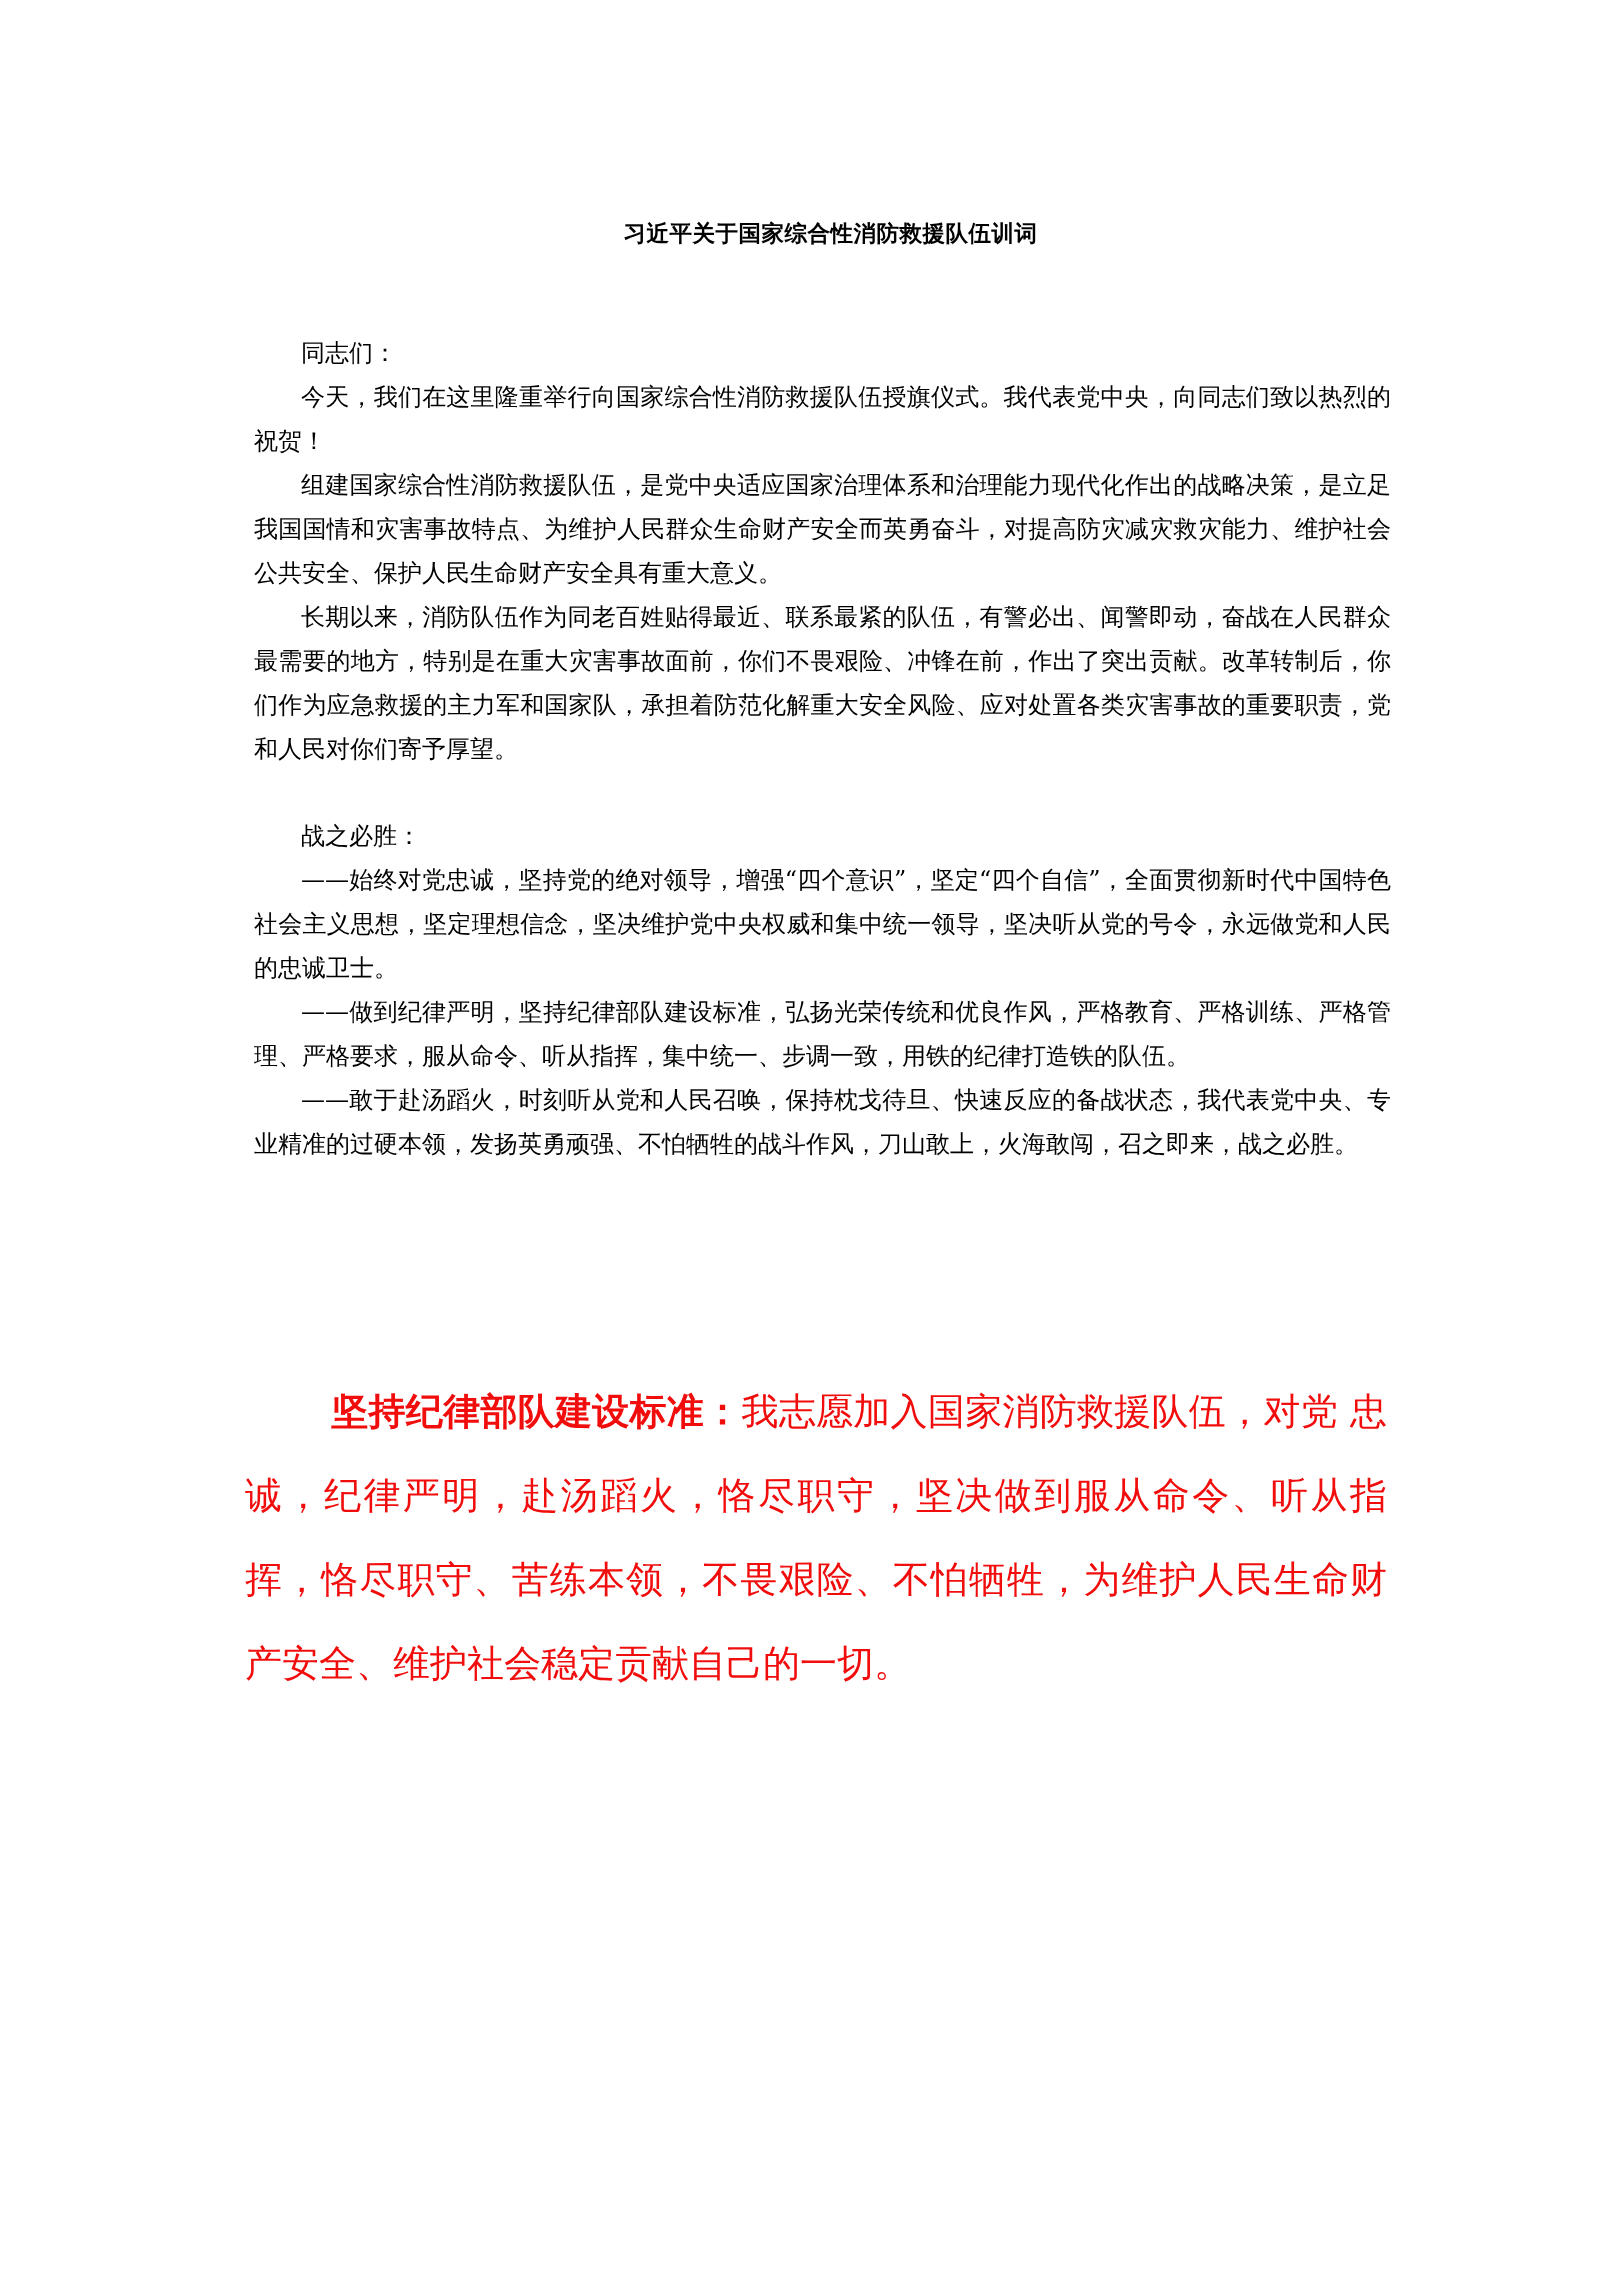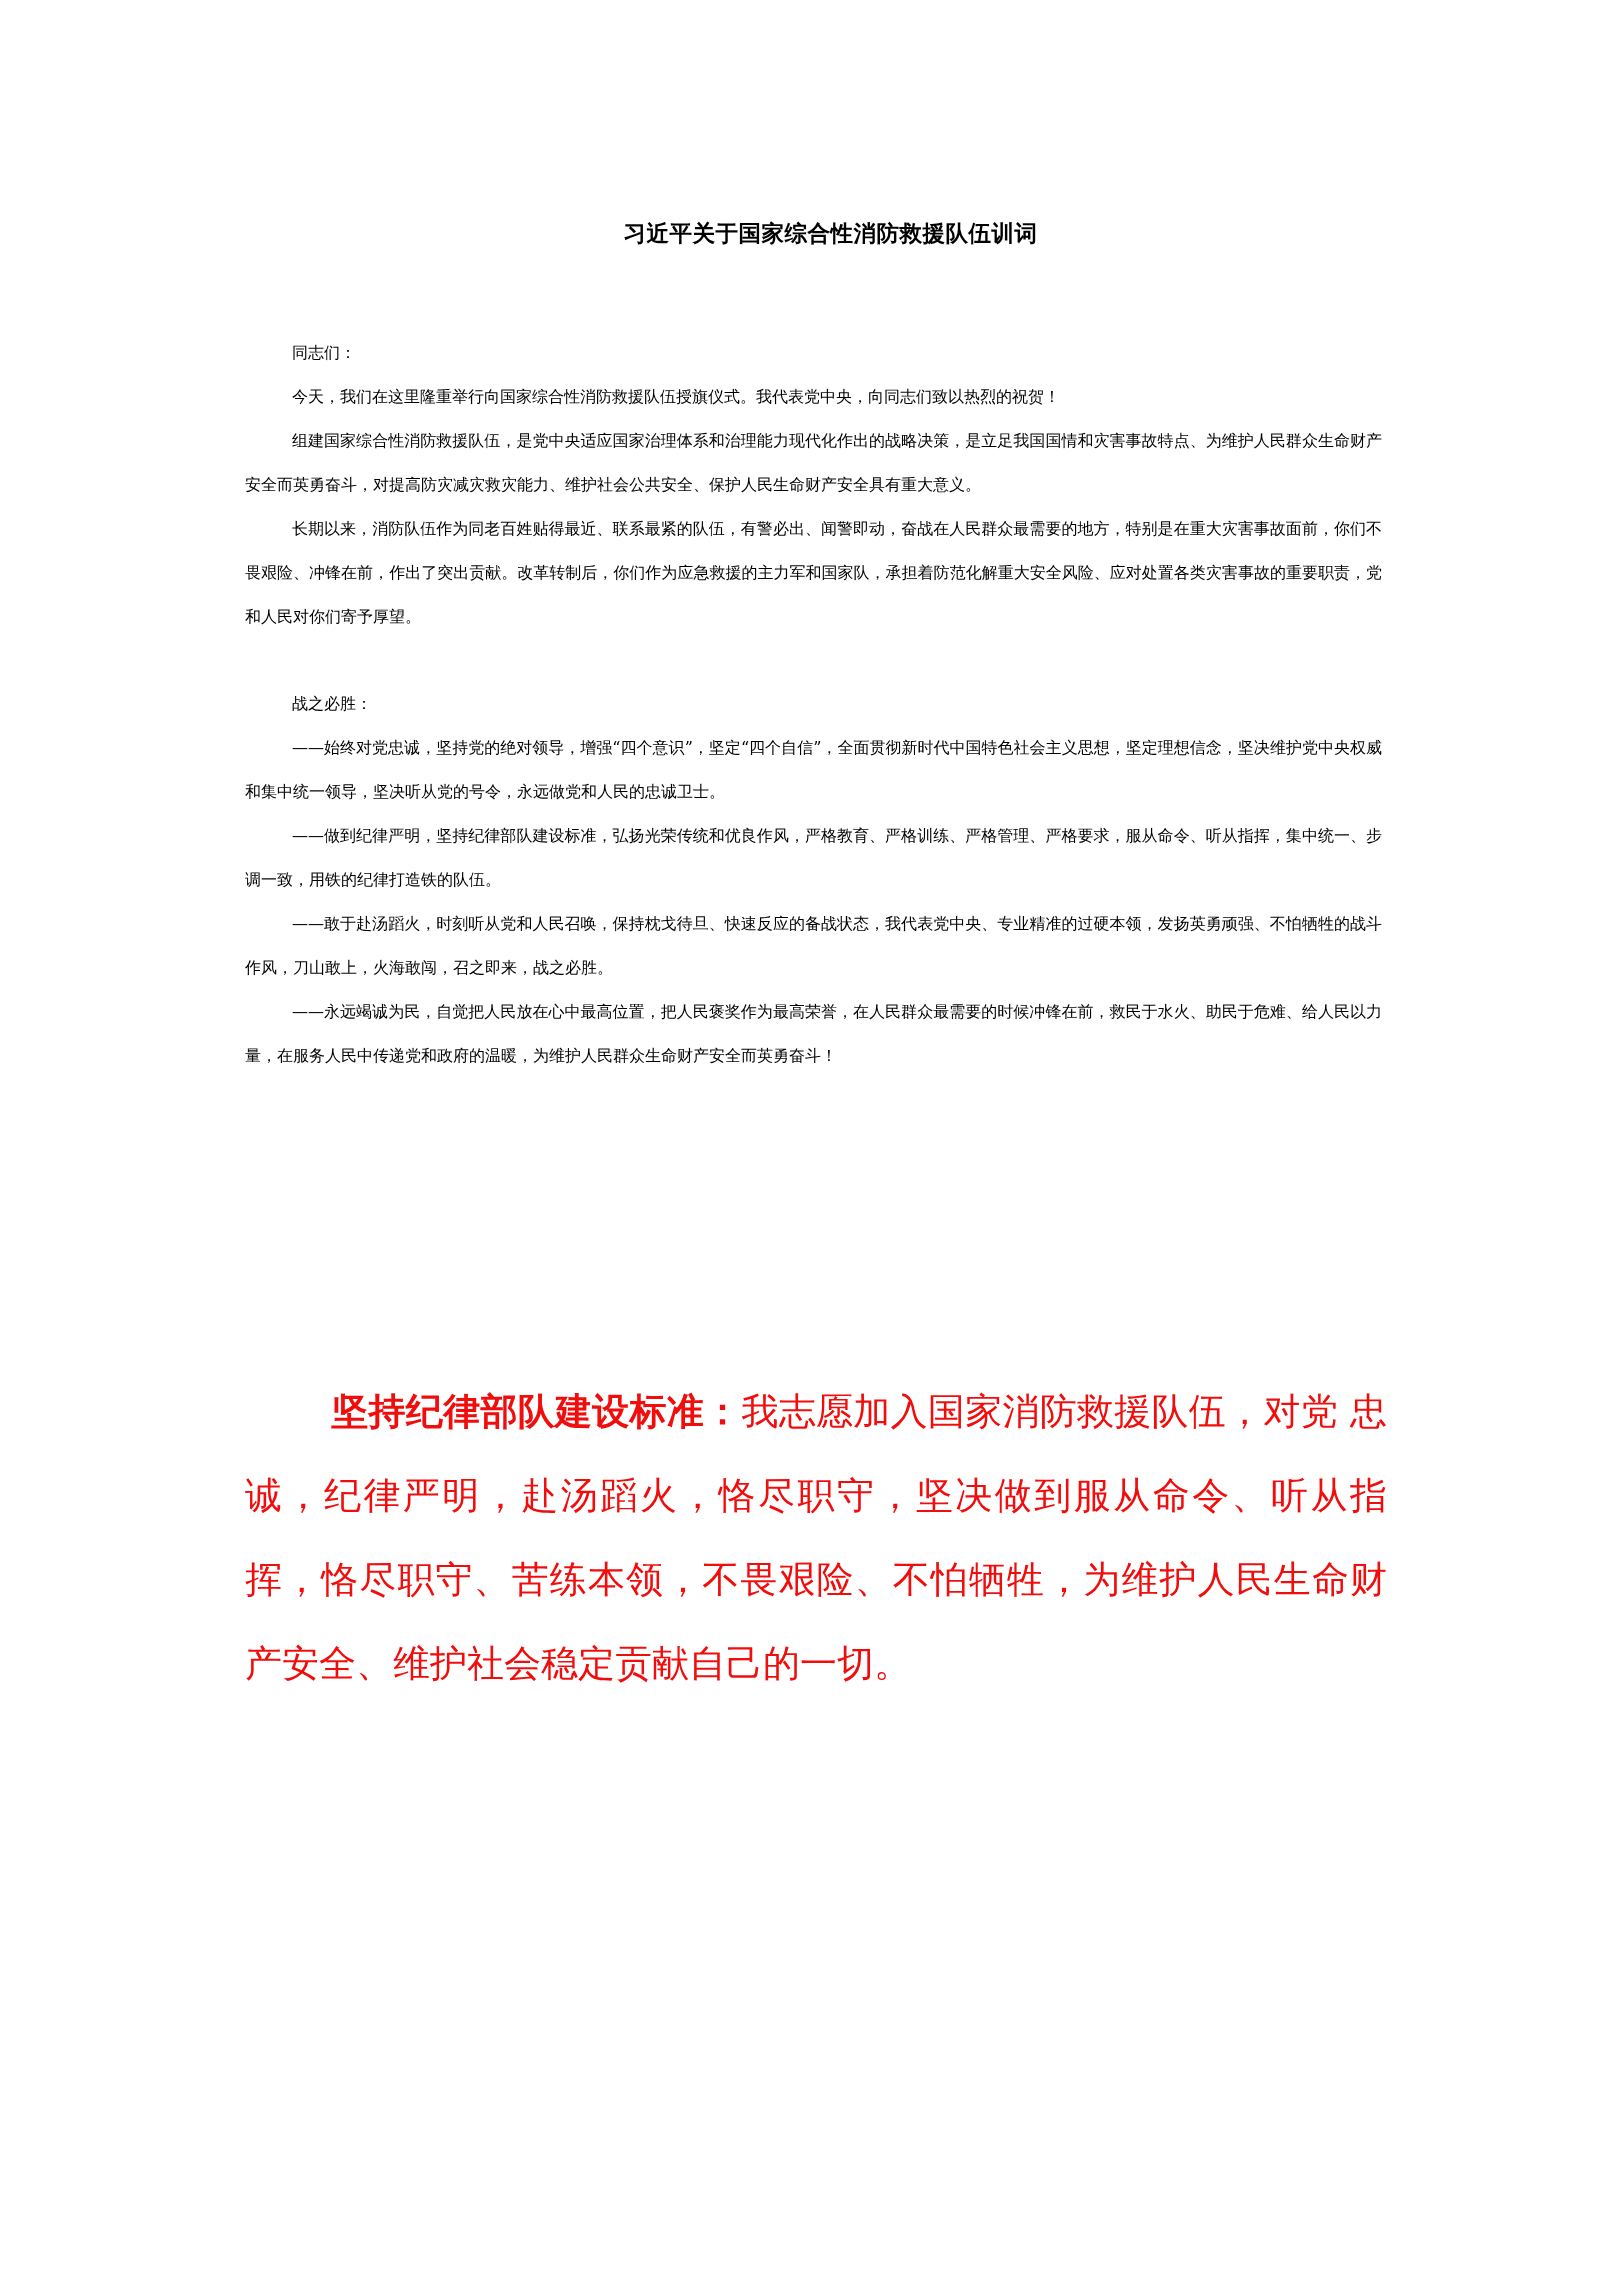--- a/index.html
+++ b/index.html
@@ -5,22 +5,22 @@
     html, body { margin: 0; padding: 0; background: #ffffff; }
     body { width: 1621px; height: 2293px; position: relative; overflow: hidden; }
     .page { position: absolute; left: 0; top: 0; width: 1621px; height: 2293px; background: #fff; }
     .title {
       position: absolute; left: 0; top: 218px; width: 1621px; text-align: center;
       font-family: "DejaVu Serif", serif; font-weight: bold; font-size: 22.5px; color: #000;
       letter-spacing: 0.5px;
       padding-left: 20px;
     }
     .body {
-      position: absolute; left: 245px; top: 331px; width: 1137px;
-      font-family: "DejaVu Serif", serif; font-size: 16px; line-height: 44px; color: #000;
+      position: absolute; left: 254px; top: 331px; width: 1137px;
+      font-family: "DejaVu Serif", serif; font-size: 24px; line-height: 44px; color: #000;
     }
     .body p { margin: 0; text-indent: 47px; text-align: justify; }
     .body .gap { height: 43px; }
     .oath {
       position: absolute; left: 245px; top: 1370px; width: 1142px;
       font-family: "DejaVu Sans", sans-serif; font-size: 37px; line-height: 84px; color: #f20d0d;
       text-align: justify;
     }
     .oath .indent { display: inline-block; width: 86px; }
     .oath .lead { font-weight: bold; }
@@ -34,18 +34,17 @@
   <div class="body">
     <p>同志们：</p>
     <p>今天，我们在这里隆重举行向国家综合性消防救援队伍授旗仪式。我代表党中央，向同志们致以热烈的祝贺！</p>
     <p>组建国家综合性消防救援队伍，是党中央适应国家治理体系和治理能力现代化作出的战略决策，是立足我国国情和灾害事故特点、为维护人民群众生命财产安全而英勇奋斗，对提高防灾减灾救灾能力、维护社会公共安全、保护人民生命财产安全具有重大意义。</p>
     <p>长期以来，消防队伍作为同老百姓贴得最近、联系最紧的队伍，有警必出、闻警即动，奋战在人民群众最需要的地方，特别是在重大灾害事故面前，你们不畏艰险、冲锋在前，作出了突出贡献。改革转制后，你们作为应急救援的主力军和国家队，承担着防范化解重大安全风险、应对处置各类灾害事故的重要职责，党和人民对你们寄予厚望。</p>
     <div class="gap"></div>
     <p>战之必胜：</p>
     <p>——始终对党忠诚，坚持党的绝对领导，增强“四个意识”，坚定“四个自信”，全面贯彻新时代中国特色社会主义思想，坚定理想信念，坚决维护党中央权威和集中统一领导，坚决听从党的号令，永远做党和人民的忠诚卫士。</p>
     <p>——做到纪律严明，坚持纪律部队建设标准，弘扬光荣传统和优良作风，严格教育、严格训练、严格管理、严格要求，服从命令、听从指挥，集中统一、步调一致，用铁的纪律打造铁的队伍。</p>
     <p>——敢于赴汤蹈火，时刻听从党和人民召唤，保持枕戈待旦、快速反应的备战状态，我代表党中央、专业精准的过硬本领，发扬英勇顽强、不怕牺牲的战斗作风，刀山敢上，火海敢闯，召之即来，战之必胜。</p>
-    <p>——永远竭诚为民，自觉把人民放在心中最高位置，把人民褒奖作为最高荣誉，在人民群众最需要的时候冲锋在前，救民于水火、助民于危难、给人民以力量，在服务人民中传递党和政府的温暖，为维护人民群众生命财产安全而英勇奋斗！</p>
   </div>
 
   <div class="oath"><span class="indent"></span><span class="lead">坚持纪律部队建设标准：</span><span>我志愿加入国家消防救援队伍，对党 忠诚，纪律严明，赴汤蹈火，恪尽职守，坚决做到服从命令、听从指挥，恪尽职守、苦练本领，不畏艰险、不怕牺牲，为维护人民生命财产安全、维护社会稳定贡献自己的一切。</span></div>
 </div>
 
 
 </body></html>

